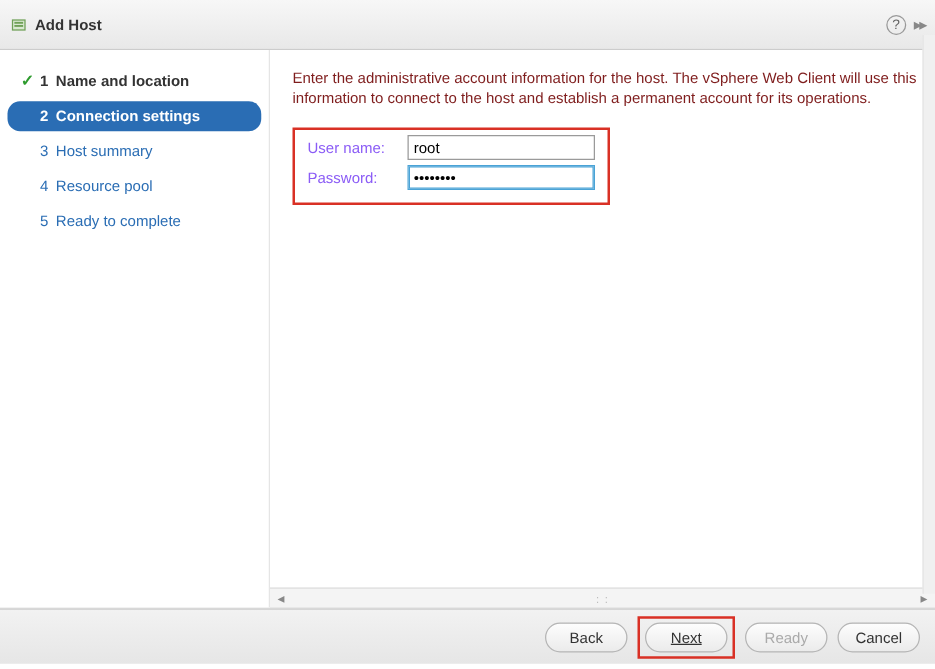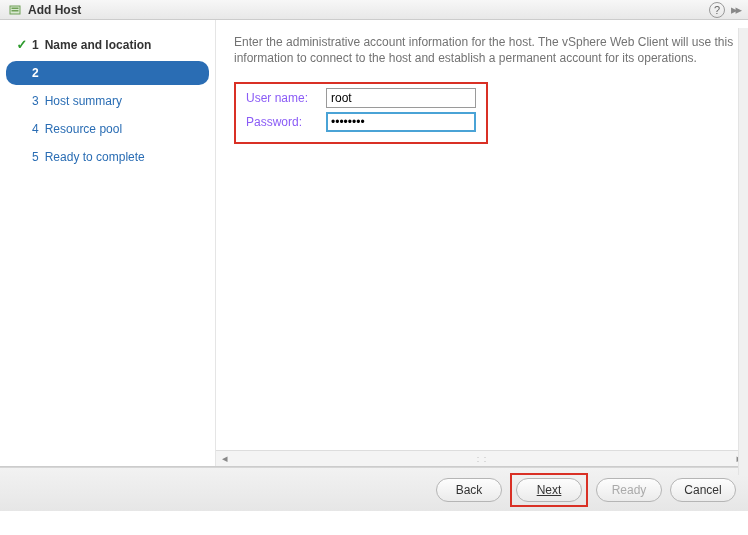--- a/index.html
+++ b/index.html
@@ -1,20 +1,20 @@
 <!DOCTYPE html>
 <html><head>
 <meta charset="utf-8">
 <style>
   * { box-sizing: border-box; }
   html, body { margin: 0; padding: 0; font-family: Arial, Helvetica, sans-serif; font-size: 12px; color: #333; }
   body { background: #fff; width: 748px; height: 535px; overflow: hidden; position: relative; }
 
   .titlebar {
-    height: 20px;
+    height: 40px;
     background: linear-gradient(#f7f7f7, #e8e8e8);
     border-bottom: 1px solid #ccc;
     display: flex;
     align-items: center;
     padding: 0 8px;
   }
   .titlebar .host-icon {
     width: 14px; height: 14px;
     display: inline-block;
     margin-right: 6px;
@@ -64,21 +64,21 @@
   }
   .step.pending { color: #2a6db4; font-weight: normal; }
   .step .num { margin-right: 6px; }
 
   .content {
     flex: 1;
     padding: 14px 14px 14px 18px;
     overflow: hidden;
     position: relative;
   }
-  .instruction { color: #737373; line-height: 1.35; margin-bottom: 16px; }
+  .instruction { color: #7f1d1d; line-height: 1.35; margin-bottom: 16px; }
 
   .form-row { display: flex; align-items: center; margin-bottom: 4px; }
   .form-row .label { width: 80px; color: #8b5cf6; }
   .form-row input[type="text"], .form-row input[type="password"] {
     width: 150px;
     height: 20px;
     border: 1px solid #9a9a9a;
     padding: 1px 4px;
     font-size: 12px;
     font-family: inherit;
@@ -173,20 +173,21 @@
 
   <div class="sidebar">
     <div class="step completed">
       <span class="icon-slot"><span class="checkmark">✓</span></span>
       <span class="num">1</span>
       <span>Name and location</span>
     </div>
     <div class="step active">
       <span class="icon-slot"></span>
       <span class="num">2</span>
+      <span>Connection settings</span>
     </div>
     <div class="step pending">
       <span class="icon-slot"></span>
       <span class="num">3</span>
       <span>Host summary</span>
     </div>
     <div class="step pending">
       <span class="icon-slot"></span>
       <span class="num">4</span>
       <span>Resource pool</span>

